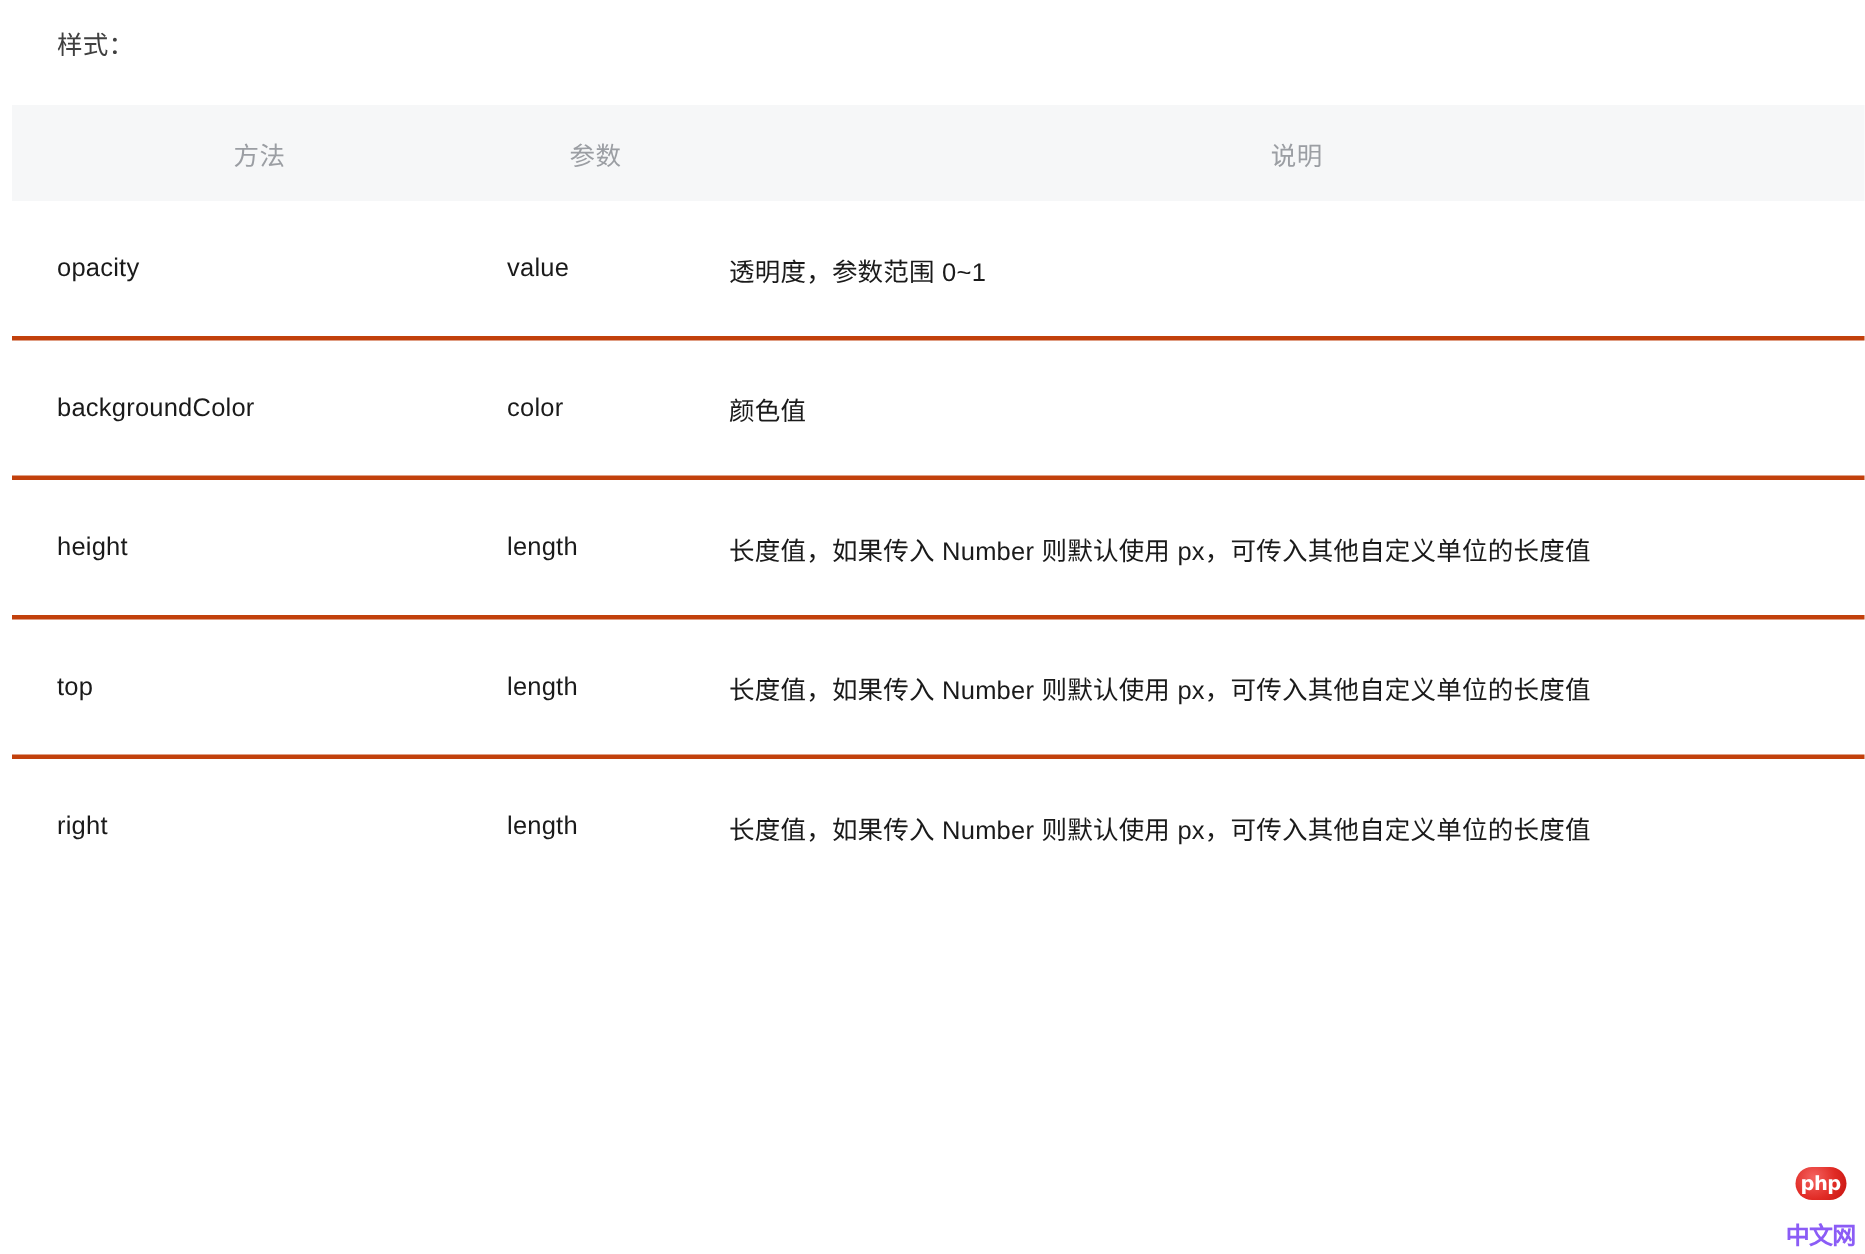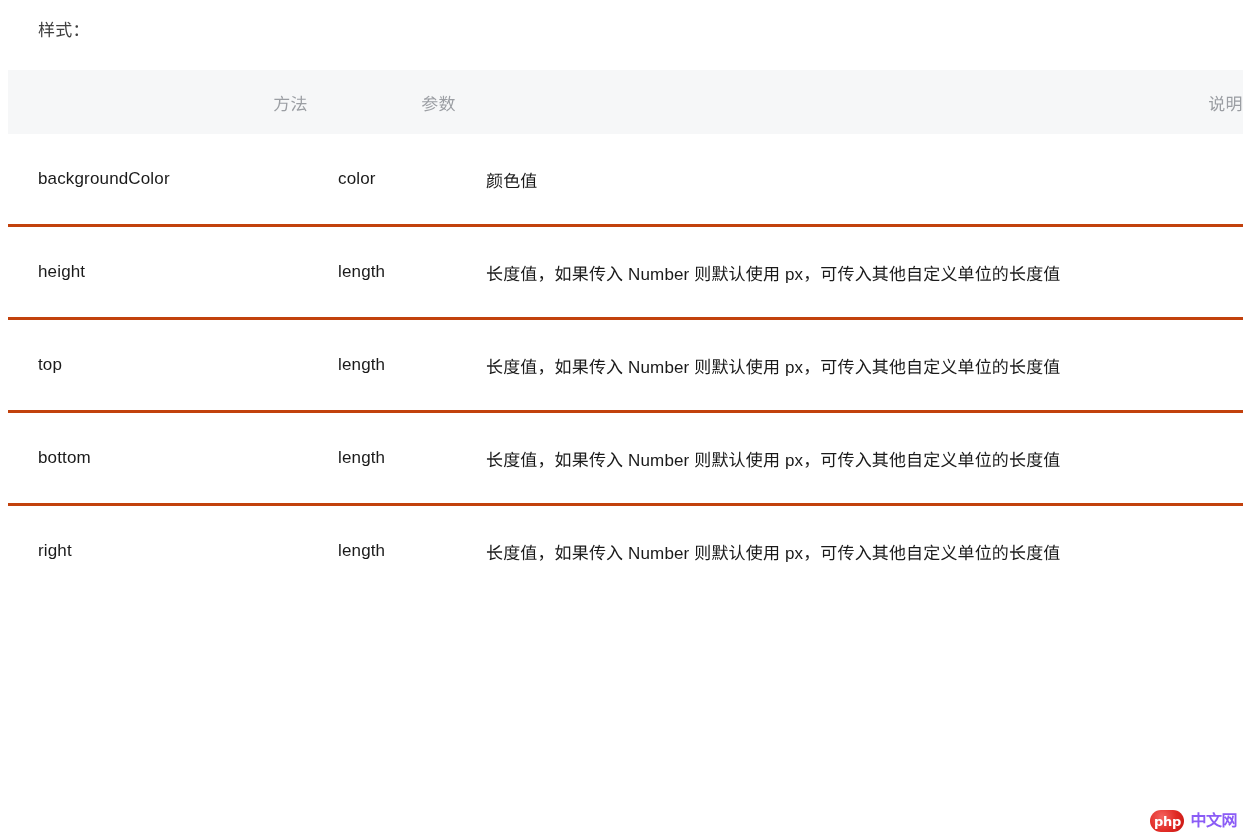--- a/index.html
+++ b/index.html
@@ -51,21 +51,21 @@
   .api-table col.c-param   { width: 148px; }
   .api-table col.c-desc    { width: 787px; }
 
   .api-table thead tr {
     background: #f6f7f8;
   }
   .api-table thead th {
     height: 64px;
     padding: 0 0 0 30px;
     margin: 0;
-    text-align: right;
+    text-align: center;
     font-weight: normal;
     font-size: 17px;
     color: #9b9ea3;
     letter-spacing: 0.4px;
     vertical-align: middle;
     border: none;
   }
 
   .api-table tbody td {
     height: 90px;
@@ -87,23 +87,24 @@
   .cell-param  { color: #121212; }
   .cell-desc   { color: #1a1a1a; }
 
   
   .watermark {
     position: absolute;
     right: 6px;
     bottom: 4px;
     display: flex;
     align-items: center;
-    gap: 6px;
+    gap: 16px;
     z-index: 5;
     user-select: none;
+    flex-direction: column;
   }
   .wm-badge {
     position: relative;
     width: 34px;
     height: 22px;
     border-radius: 11px;
     background: radial-gradient(circle at 35% 32%, #f4625f 0%, #e02a24 55%, #c4130f 100%);
     display: flex;
     align-items: center;
     justify-content: center;
@@ -140,36 +141,36 @@
     </colgroup>
     <thead>
       <tr>
         <th>方法</th>
         <th>参数</th>
         <th>说明</th>
       </tr>
     </thead>
     <tbody>
       <tr>
+        <td class="cell-method">opacity</td>
+        <td class="cell-param">value</td>
+        <td class="cell-desc">透明度，参数范围 0~1</td>
+      </tr>
+      <tr>
         <td class="cell-method">backgroundColor</td>
         <td class="cell-param">color</td>
         <td class="cell-desc">颜色值</td>
       </tr>
       <tr>
         <td class="cell-method">height</td>
         <td class="cell-param">length</td>
         <td class="cell-desc">长度值，如果传入 Number 则默认使用 px，可传入其他自定义单位的长度值</td>
       </tr>
       <tr>
         <td class="cell-method">top</td>
-        <td class="cell-param">length</td>
-        <td class="cell-desc">长度值，如果传入 Number 则默认使用 px，可传入其他自定义单位的长度值</td>
-      </tr>
-      <tr>
-        <td class="cell-method">bottom</td>
         <td class="cell-param">length</td>
         <td class="cell-desc">长度值，如果传入 Number 则默认使用 px，可传入其他自定义单位的长度值</td>
       </tr>
       <tr>
         <td class="cell-method">right</td>
         <td class="cell-param">length</td>
         <td class="cell-desc">长度值，如果传入 Number 则默认使用 px，可传入其他自定义单位的长度值</td>
       </tr>
     </tbody>
   </table>

